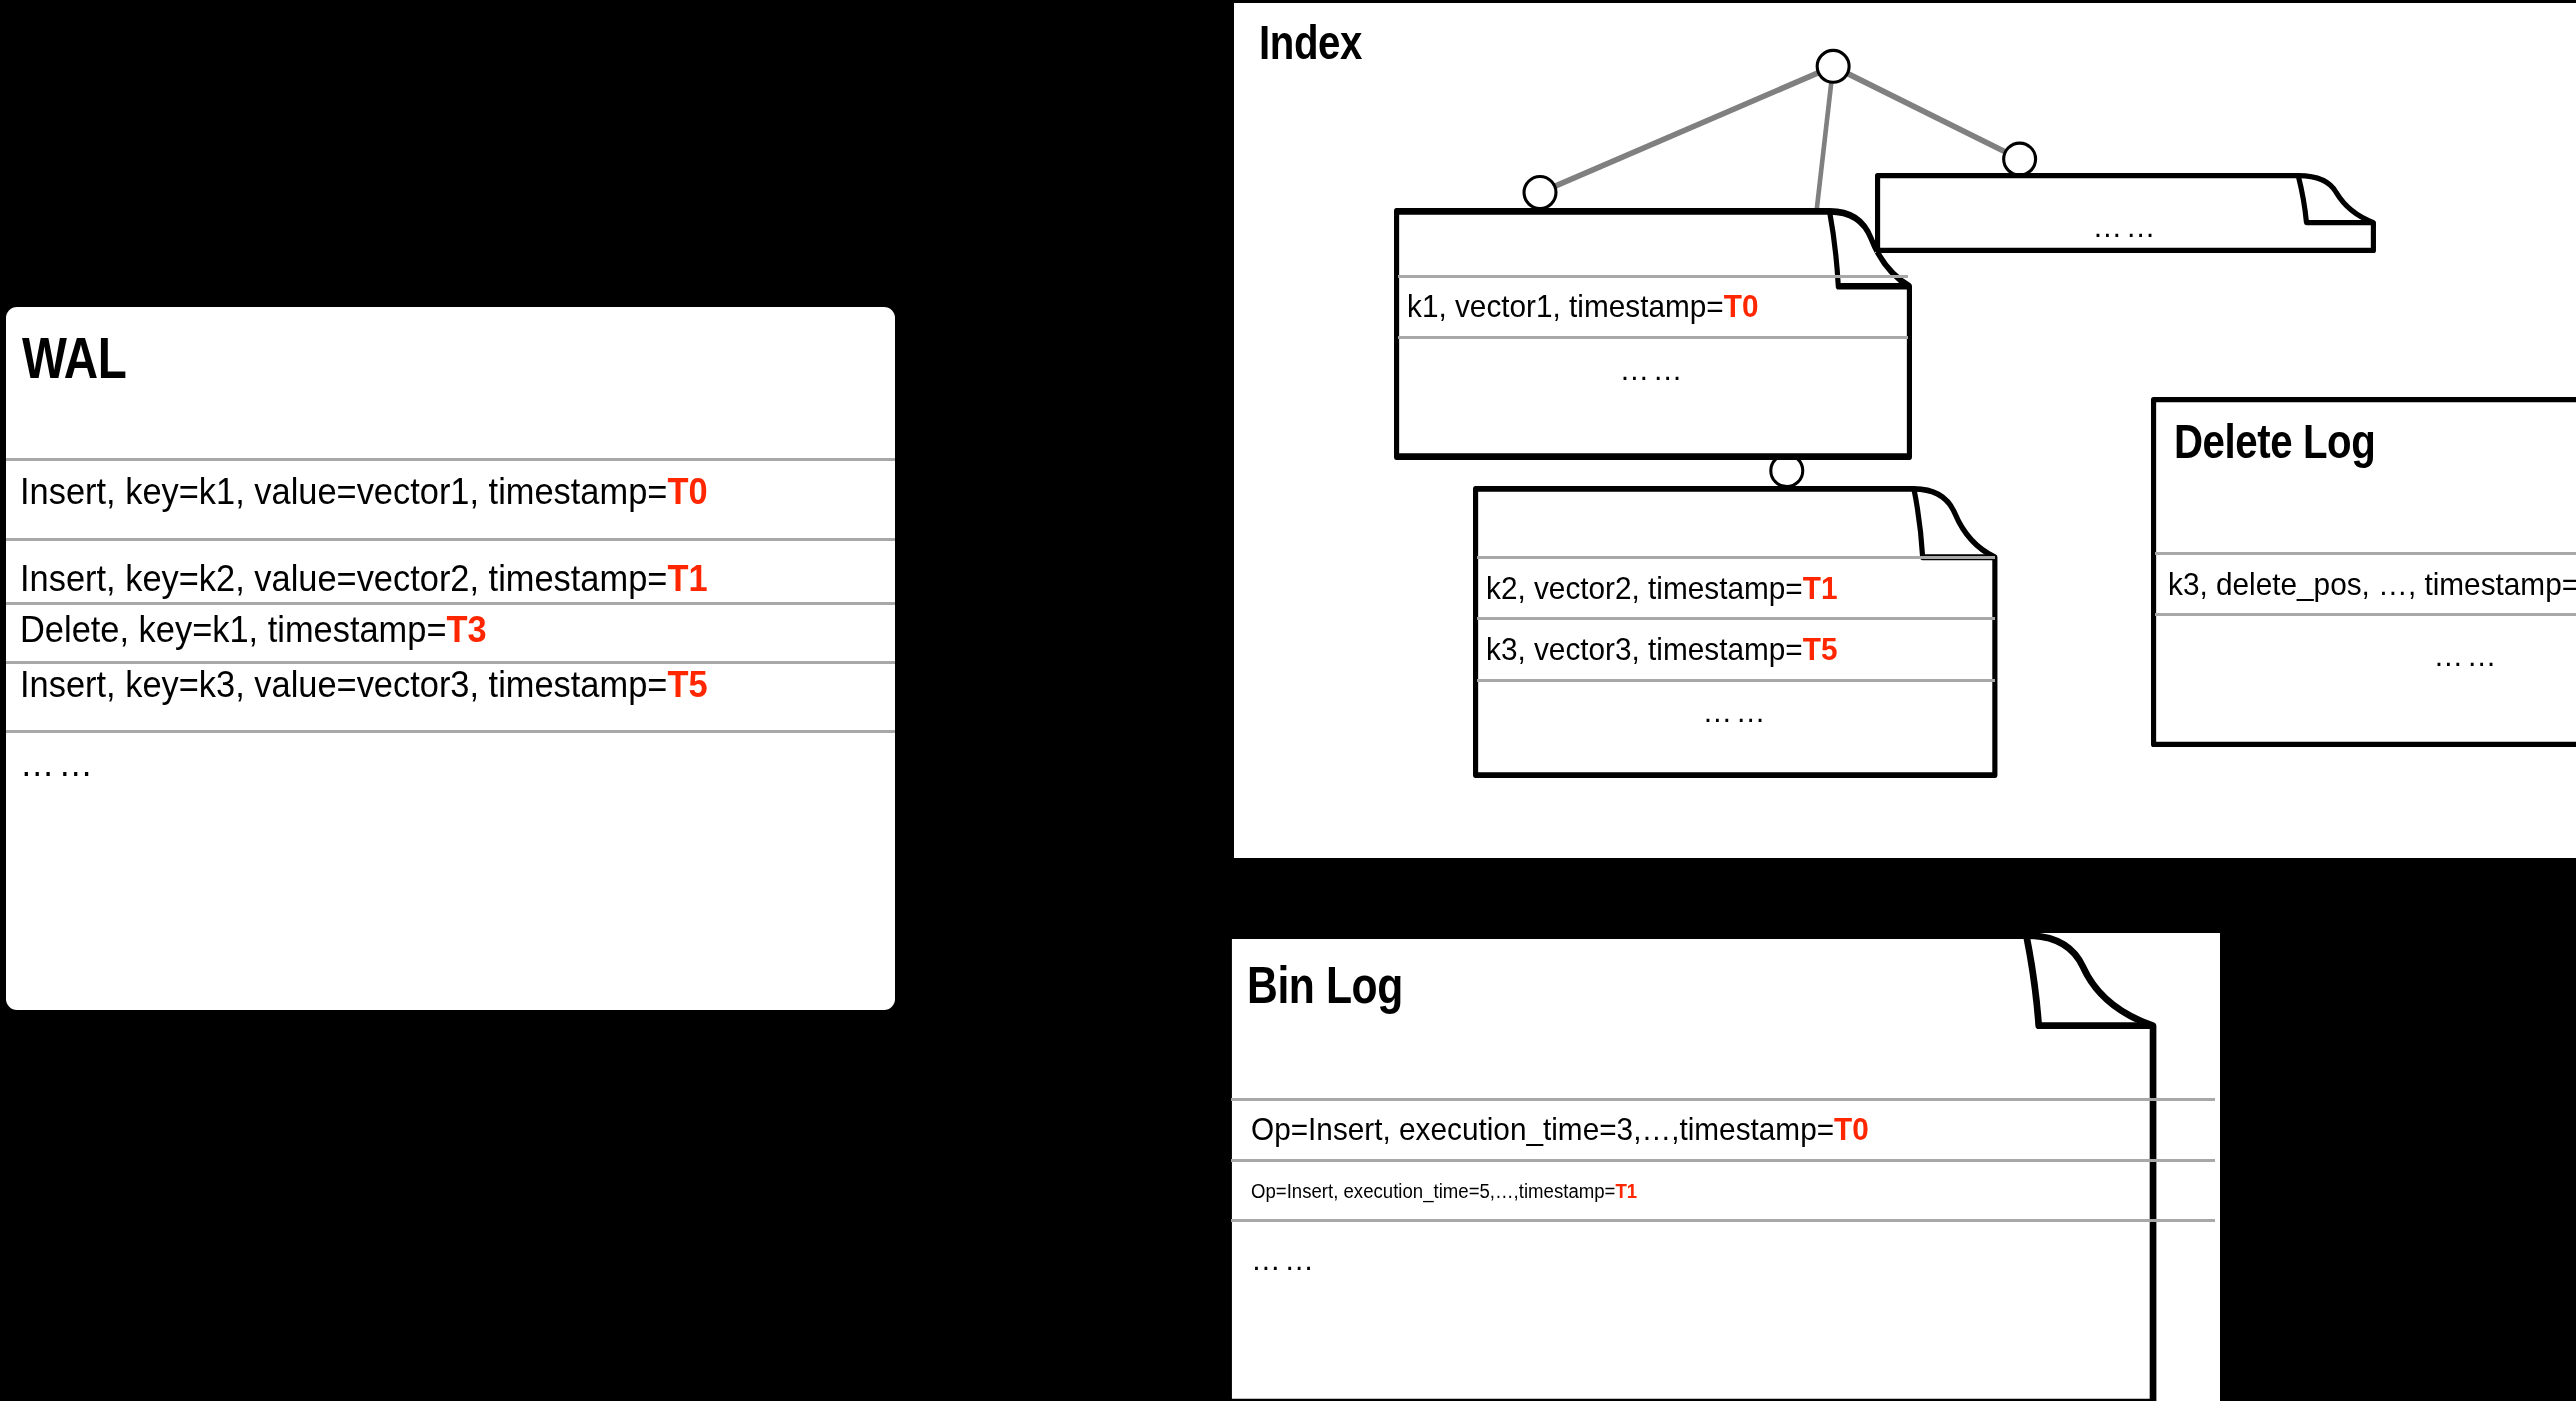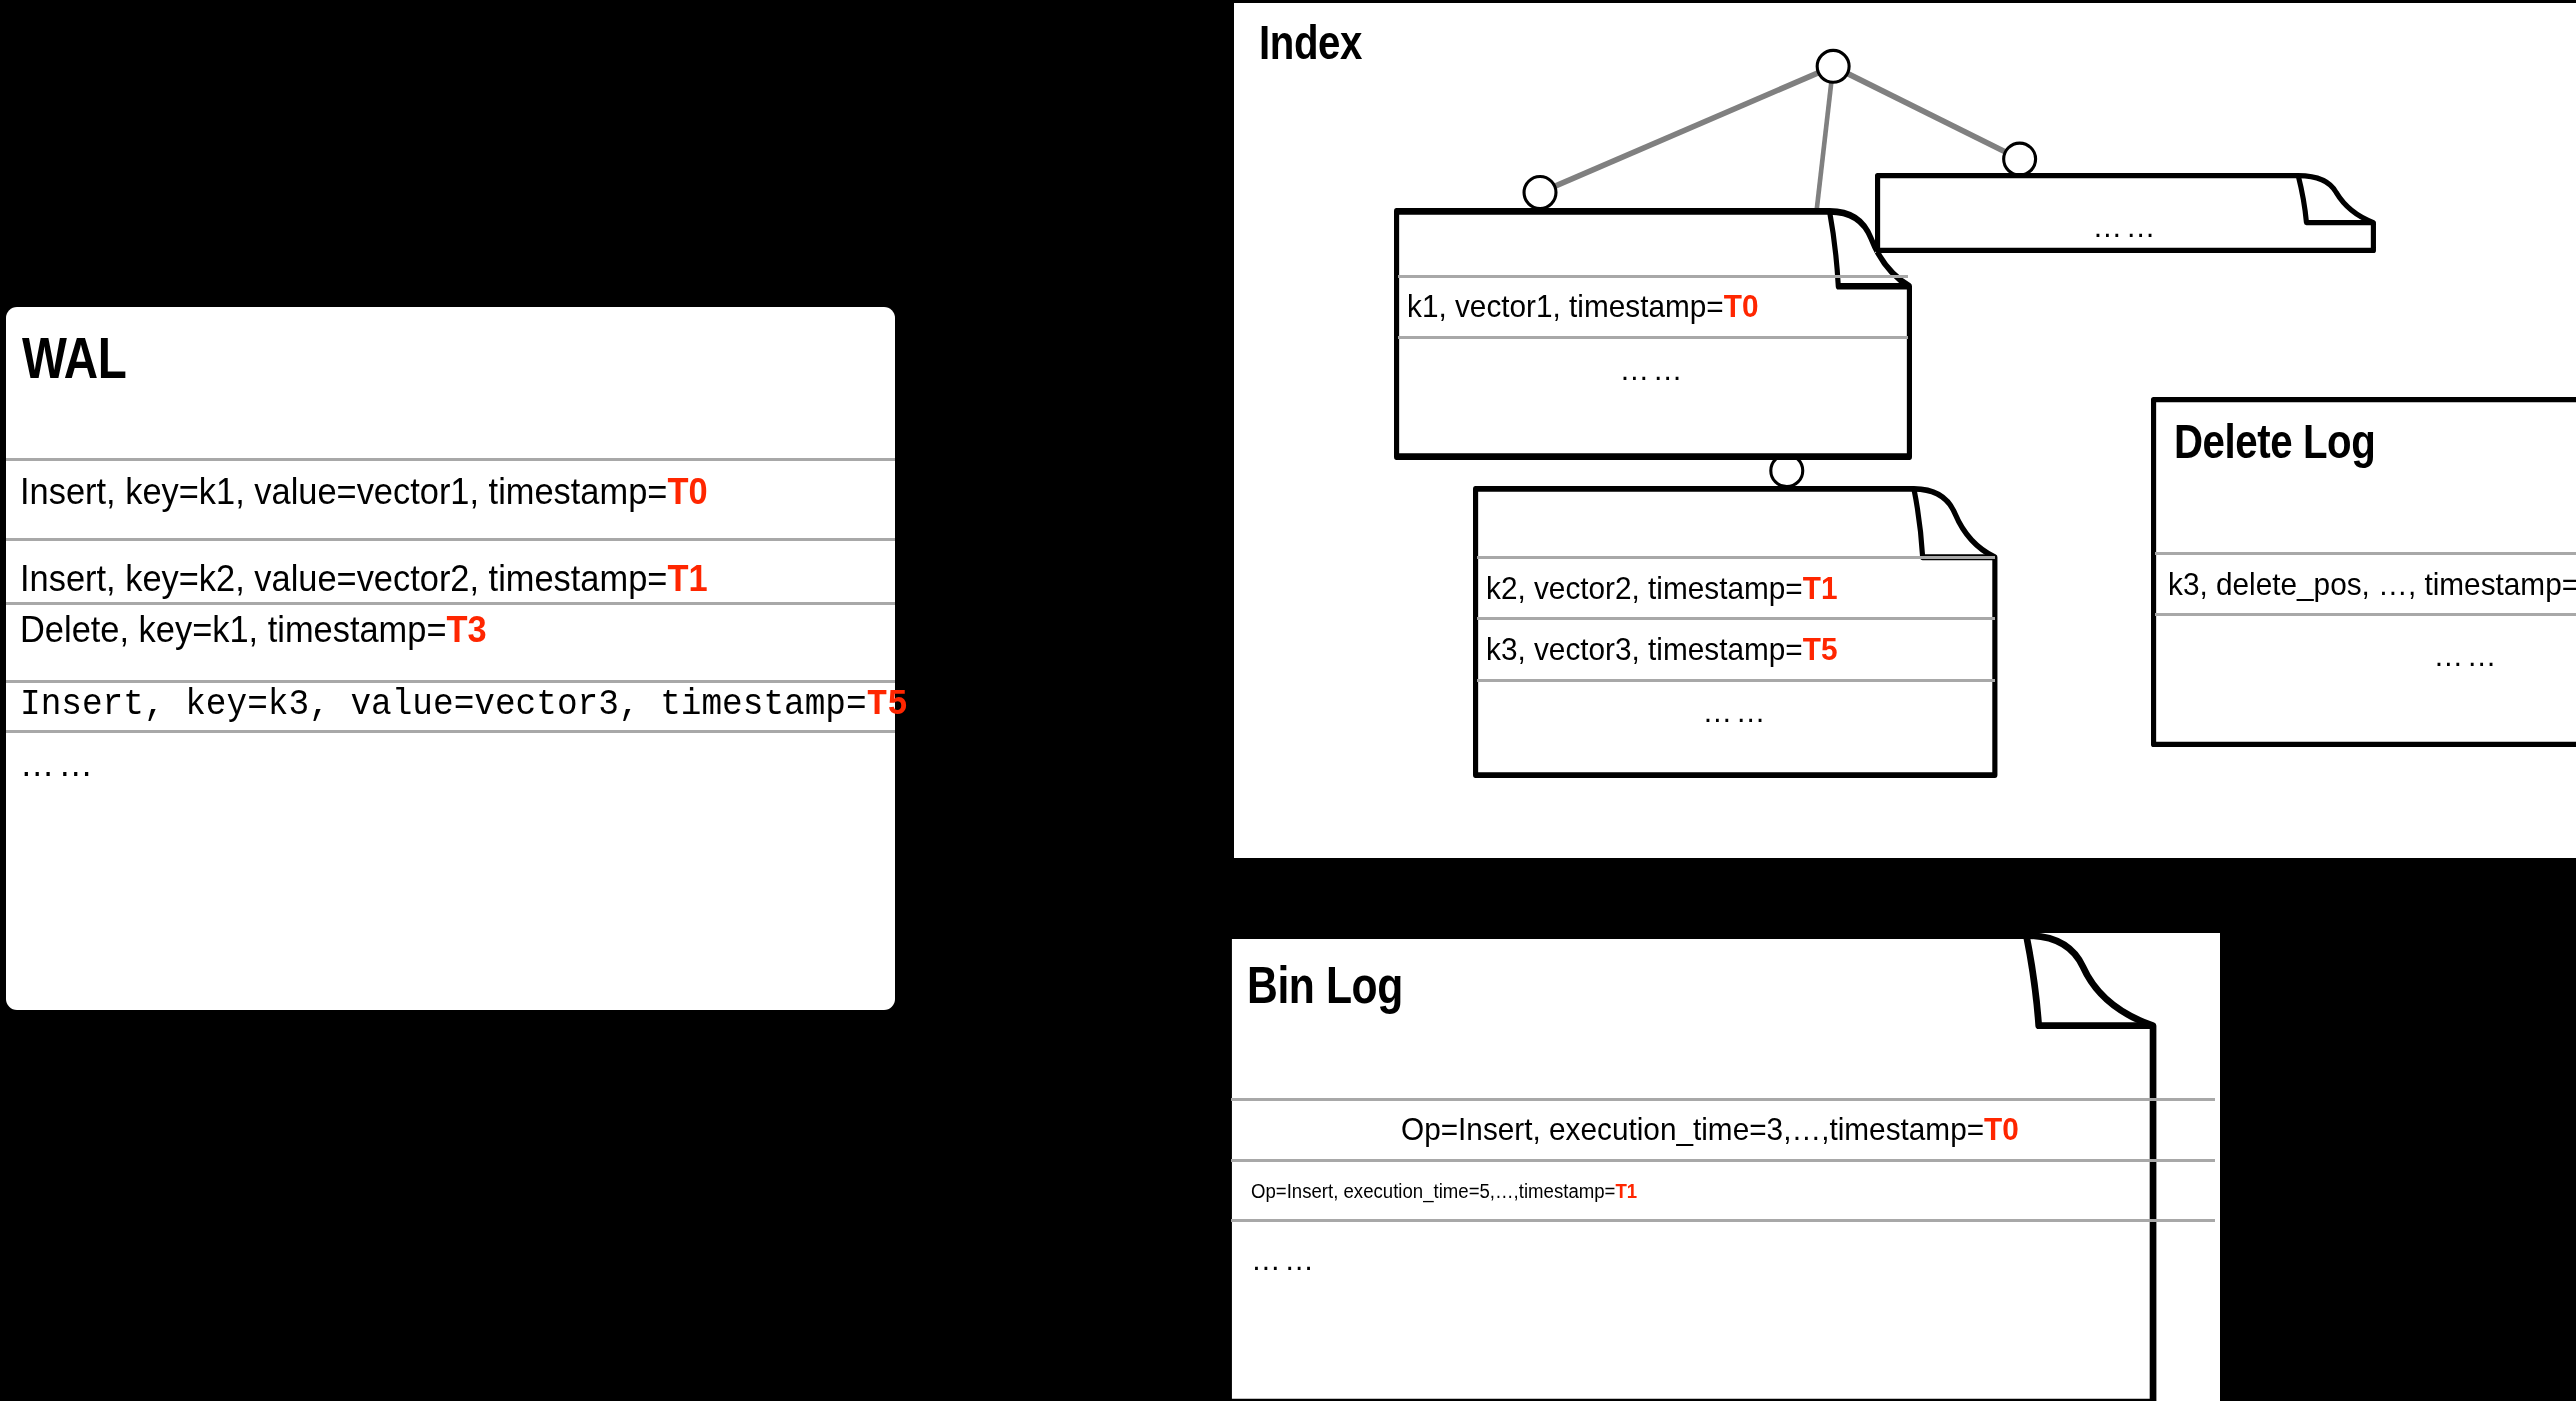--- a/index.html
+++ b/index.html
@@ -94,21 +94,21 @@
 
     <div class="row" style="top:151px; height:64px; padding-left:13.4px; font-size:37px;">
       <span class="row-text"><span>Insert, key=k1, value=vector1, timestamp=</span><span class="ts">T0</span></span>
     </div>
     <div class="row" style="top:231px; height:79px; padding-left:13.4px; font-size:37px;align-items:center;">
       <span class="row-text"><span>Insert, key=k2, value=vector2, timestamp=</span><span class="ts">T1</span></span>
     </div>
     <div class="row" style="top:295px; height:52px; padding-left:13.4px; font-size:37px;">
       <span class="row-text"><span>Delete, key=k1, timestamp=</span><span class="ts">T3</span></span>
     </div>
-    <div class="row" style="top:373px; height:44px; padding-left:13.4px; font-size:37px;font-family:Liberation Mono, monospace;">
+    <div class="row" style="top:354px; height:44px; padding-left:13.4px; font-size:37px;">
       <span class="row-text"><span>Insert, key=k3, value=vector3, timestamp=</span><span class="ts">T5</span></span>
     </div>
     <div class="row" style="top:423px; height:64px; padding-left:13.4px; font-size:37px;">
       <span class="row-text ellipsis"><span>……</span><span class="ts"></span></span>
     </div>
   </div>
 
   <div class="panel" style="left:1234px; top:2.6px; width:1579px; height:855px;">
 
     <div class="panel-title" style="left:25px; top:11.3px; font-size:49px;">Index</div>
@@ -189,21 +189,21 @@
   </div>
 
   <div class="doc" style="left:1226px; top:933px; width:994px; height:469px;">
     <svg viewBox="0 0 1930 911" preserveAspectRatio="none">
       <path d="M5,5 H1554 Q1636,5 1664,66 Q1700,146 1800,180 V911 H5 Z" fill="#ffffff" stroke="#000000" stroke-width="13" stroke-linejoin="round"></path>
       <path d="M1554,5 Q1572,95 1578,180 H1800" fill="none" stroke="#000000" stroke-width="13" stroke-linejoin="round"></path>
     </svg>
     <div class="doc-body">
       <div class="panel-title" style="left:20.6px; top:21.6px; font-size:52px;">Bin Log</div>
 
-      <div class="row" style="top:165px; height:60px; left:5.2px; right:5.2px; padding-left:19.6px; font-size:32px;justify-content:center;">
+      <div class="row" style="top:165px; height:60px; left:5.2px; right:5.2px; padding-left:19.6px; font-size:32px;">
         <span class="row-text"><span>Op=Insert, execution_time=3,…,timestamp=</span><span class="ts">T0</span></span>
       </div>
       <div class="row" style="top:226px; height:61px; left:5.2px; right:5.2px; padding-left:19.6px; font-size:20px;">
         <span class="row-text"><span>Op=Insert, execution_time=5,…,timestamp=</span><span class="ts">T1</span></span>
       </div>
       <div class="row" style="top:286px; height:77px; left:5.2px; right:5.2px; padding-left:19.6px; font-size:32px;">
         <span class="row-text ellipsis"><span>……</span><span class="ts"></span></span>
       </div>
     </div>
   </div>

